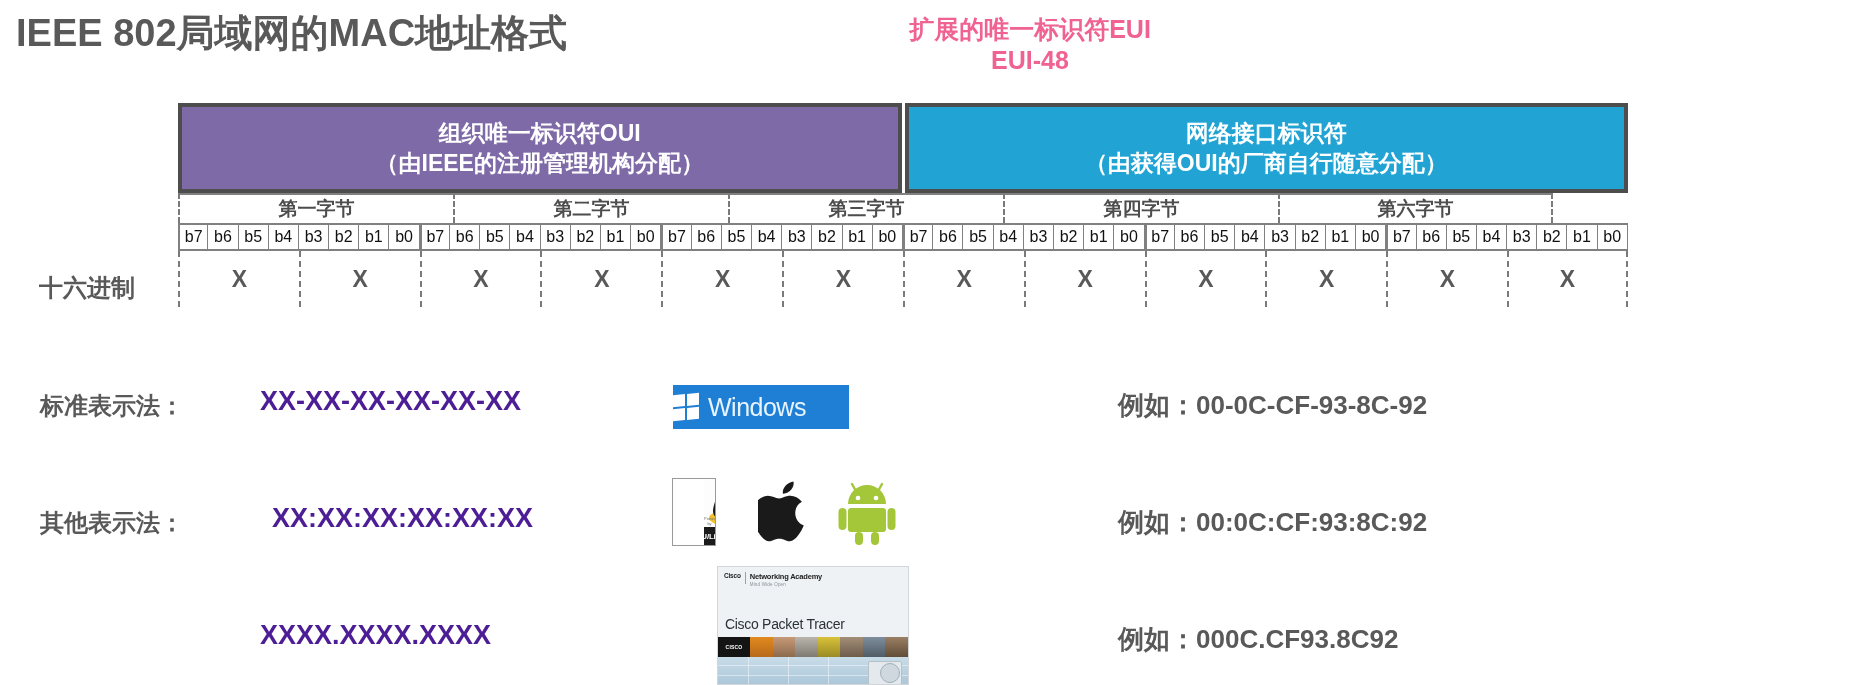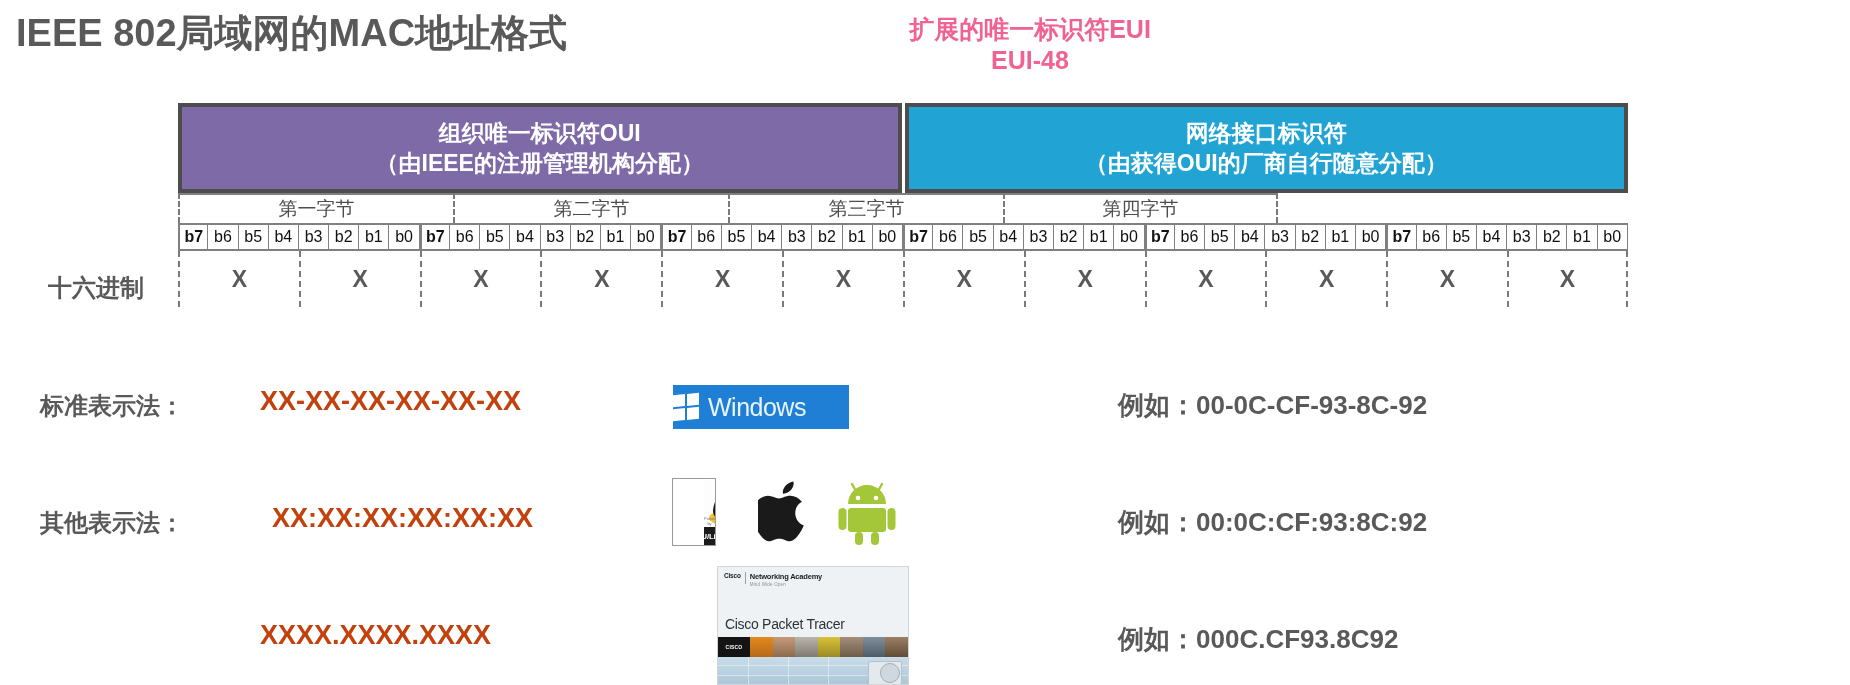--- a/index.html
+++ b/index.html
@@ -46,59 +46,59 @@
   }
   .bar-oui{ width:825px; background:#7f6aa8; }
   .bar-nic{ width:825px; background:#21a4d4; margin-left:3px; }
   .bar-l1{ white-space:nowrap; }
   .bar-l2{ white-space:nowrap; }
 
   
   .byte-row{ display:flex; height:30px; }
   .byte-cell{
     width:275px;
-    font-size:19px; font-weight:normal; color:#4d4d4d;
+    font-size:19px; font-weight:bold; color:#4d4d4d;
     display:flex; align-items:center; justify-content:center;
     border-left:2px dashed #7a7a7a;
     border-top:2px solid #808080;
   }
   .byte-cell:last-child{ border-right:2px dashed #7a7a7a; }
 
   
   .bit-row{ display:flex; height:28px; border-top:2px solid #808080; border-bottom:2px solid #808080;}
   .bit-cell{
     width:34.375px;
     font-size:16px; color:#111;
     display:flex; align-items:center; justify-content:center;
     border-right:1px solid #808080;
     background:#ffffff;
   }
-  .bit-cell.bytestart{ border-left:2px solid #808080;font-weight:bold; }
+  .bit-cell.bytestart{ border-left:2px solid #808080; }
 
   
   .hex-row{ display:flex; height:56px; }
   .hex-cell{
     width:137.5px;
     font-size:23px; font-weight:bold; color:#595959;
     display:flex; align-items:center; justify-content:center;
     border-left:2px dashed #7a7a7a;
   }
   .hex-cell:last-child{ border-right:2px dashed #7a7a7a; }
 
   #hex-label{
-    position:absolute; left:48px; top:272px;
+    position:absolute; left:39px; top:272px;
     font-size:24px; font-weight:bold; color:#595959; white-space:nowrap;
   }
 
   
   .note-label{
     position:absolute; font-size:24px; font-weight:bold; color:#595959; white-space:nowrap;
   }
   .note-value{
-    position:absolute; font-size:27px; font-weight:bold; color:#c2410c; white-space:nowrap;
+    position:absolute; font-size:27px; font-weight:bold; color:#4c1d95; white-space:nowrap;
   }
   .note-example{
     position:absolute; font-size:26px; font-weight:bold; color:#595959; white-space:nowrap;
   }
 
   #row1-label{ left:40px;  top:390px; }
   #row1-value{ left:260px; top:386px; }
   #row1-example{ left:1118px; top:388px; }
 
   #row2-label{ left:40px;  top:507px; }
@@ -188,20 +188,21 @@
       <div class="bar-l1">网络接口标识符</div>
       <div class="bar-l2">（由获得OUI的厂商自行随意分配）</div>
     </div>
   </div>
 
   <div class="byte-row">
     <div class="byte-cell">第一字节</div>
     <div class="byte-cell">第二字节</div>
     <div class="byte-cell">第三字节</div>
     <div class="byte-cell">第四字节</div>
+    <div class="byte-cell">第六字节</div>
   </div>
 
   <div class="bit-row" id="bit-row">
       <div class="bit-cell bytestart">b7</div>
       <div class="bit-cell">b6</div>
       <div class="bit-cell">b5</div>
       <div class="bit-cell">b4</div>
       <div class="bit-cell">b3</div>
       <div class="bit-cell">b2</div>
       <div class="bit-cell">b1</div>

